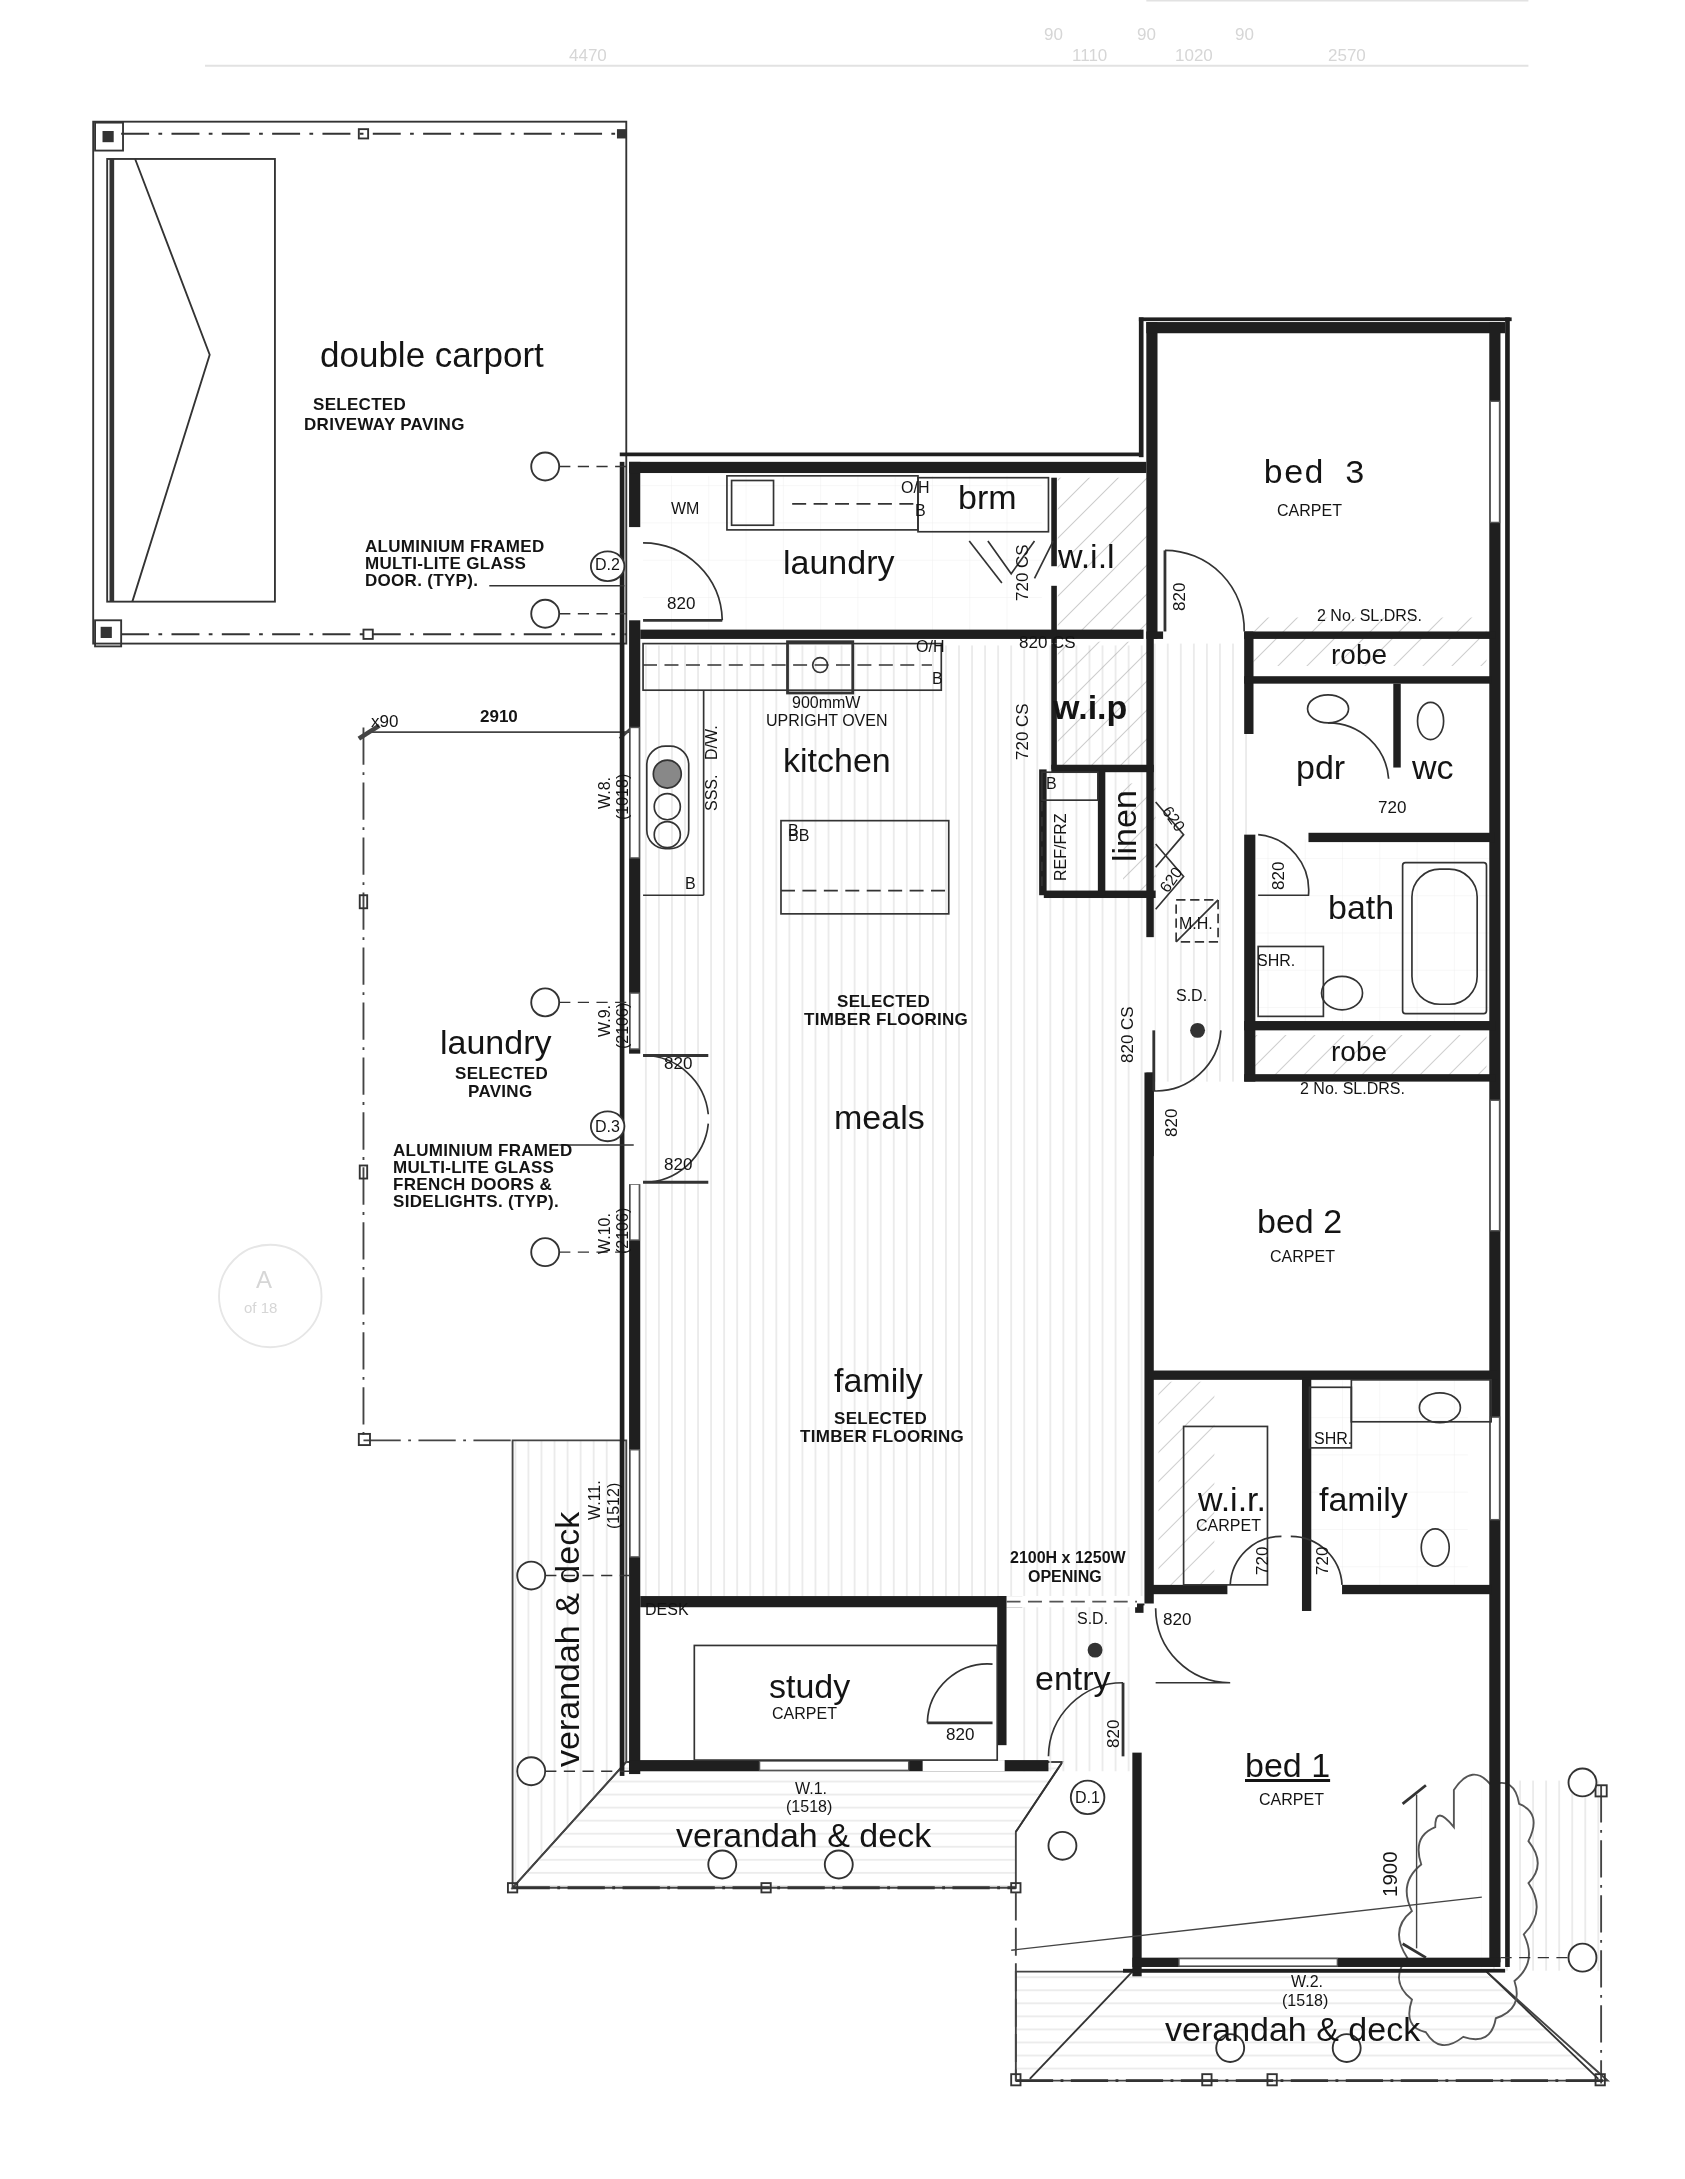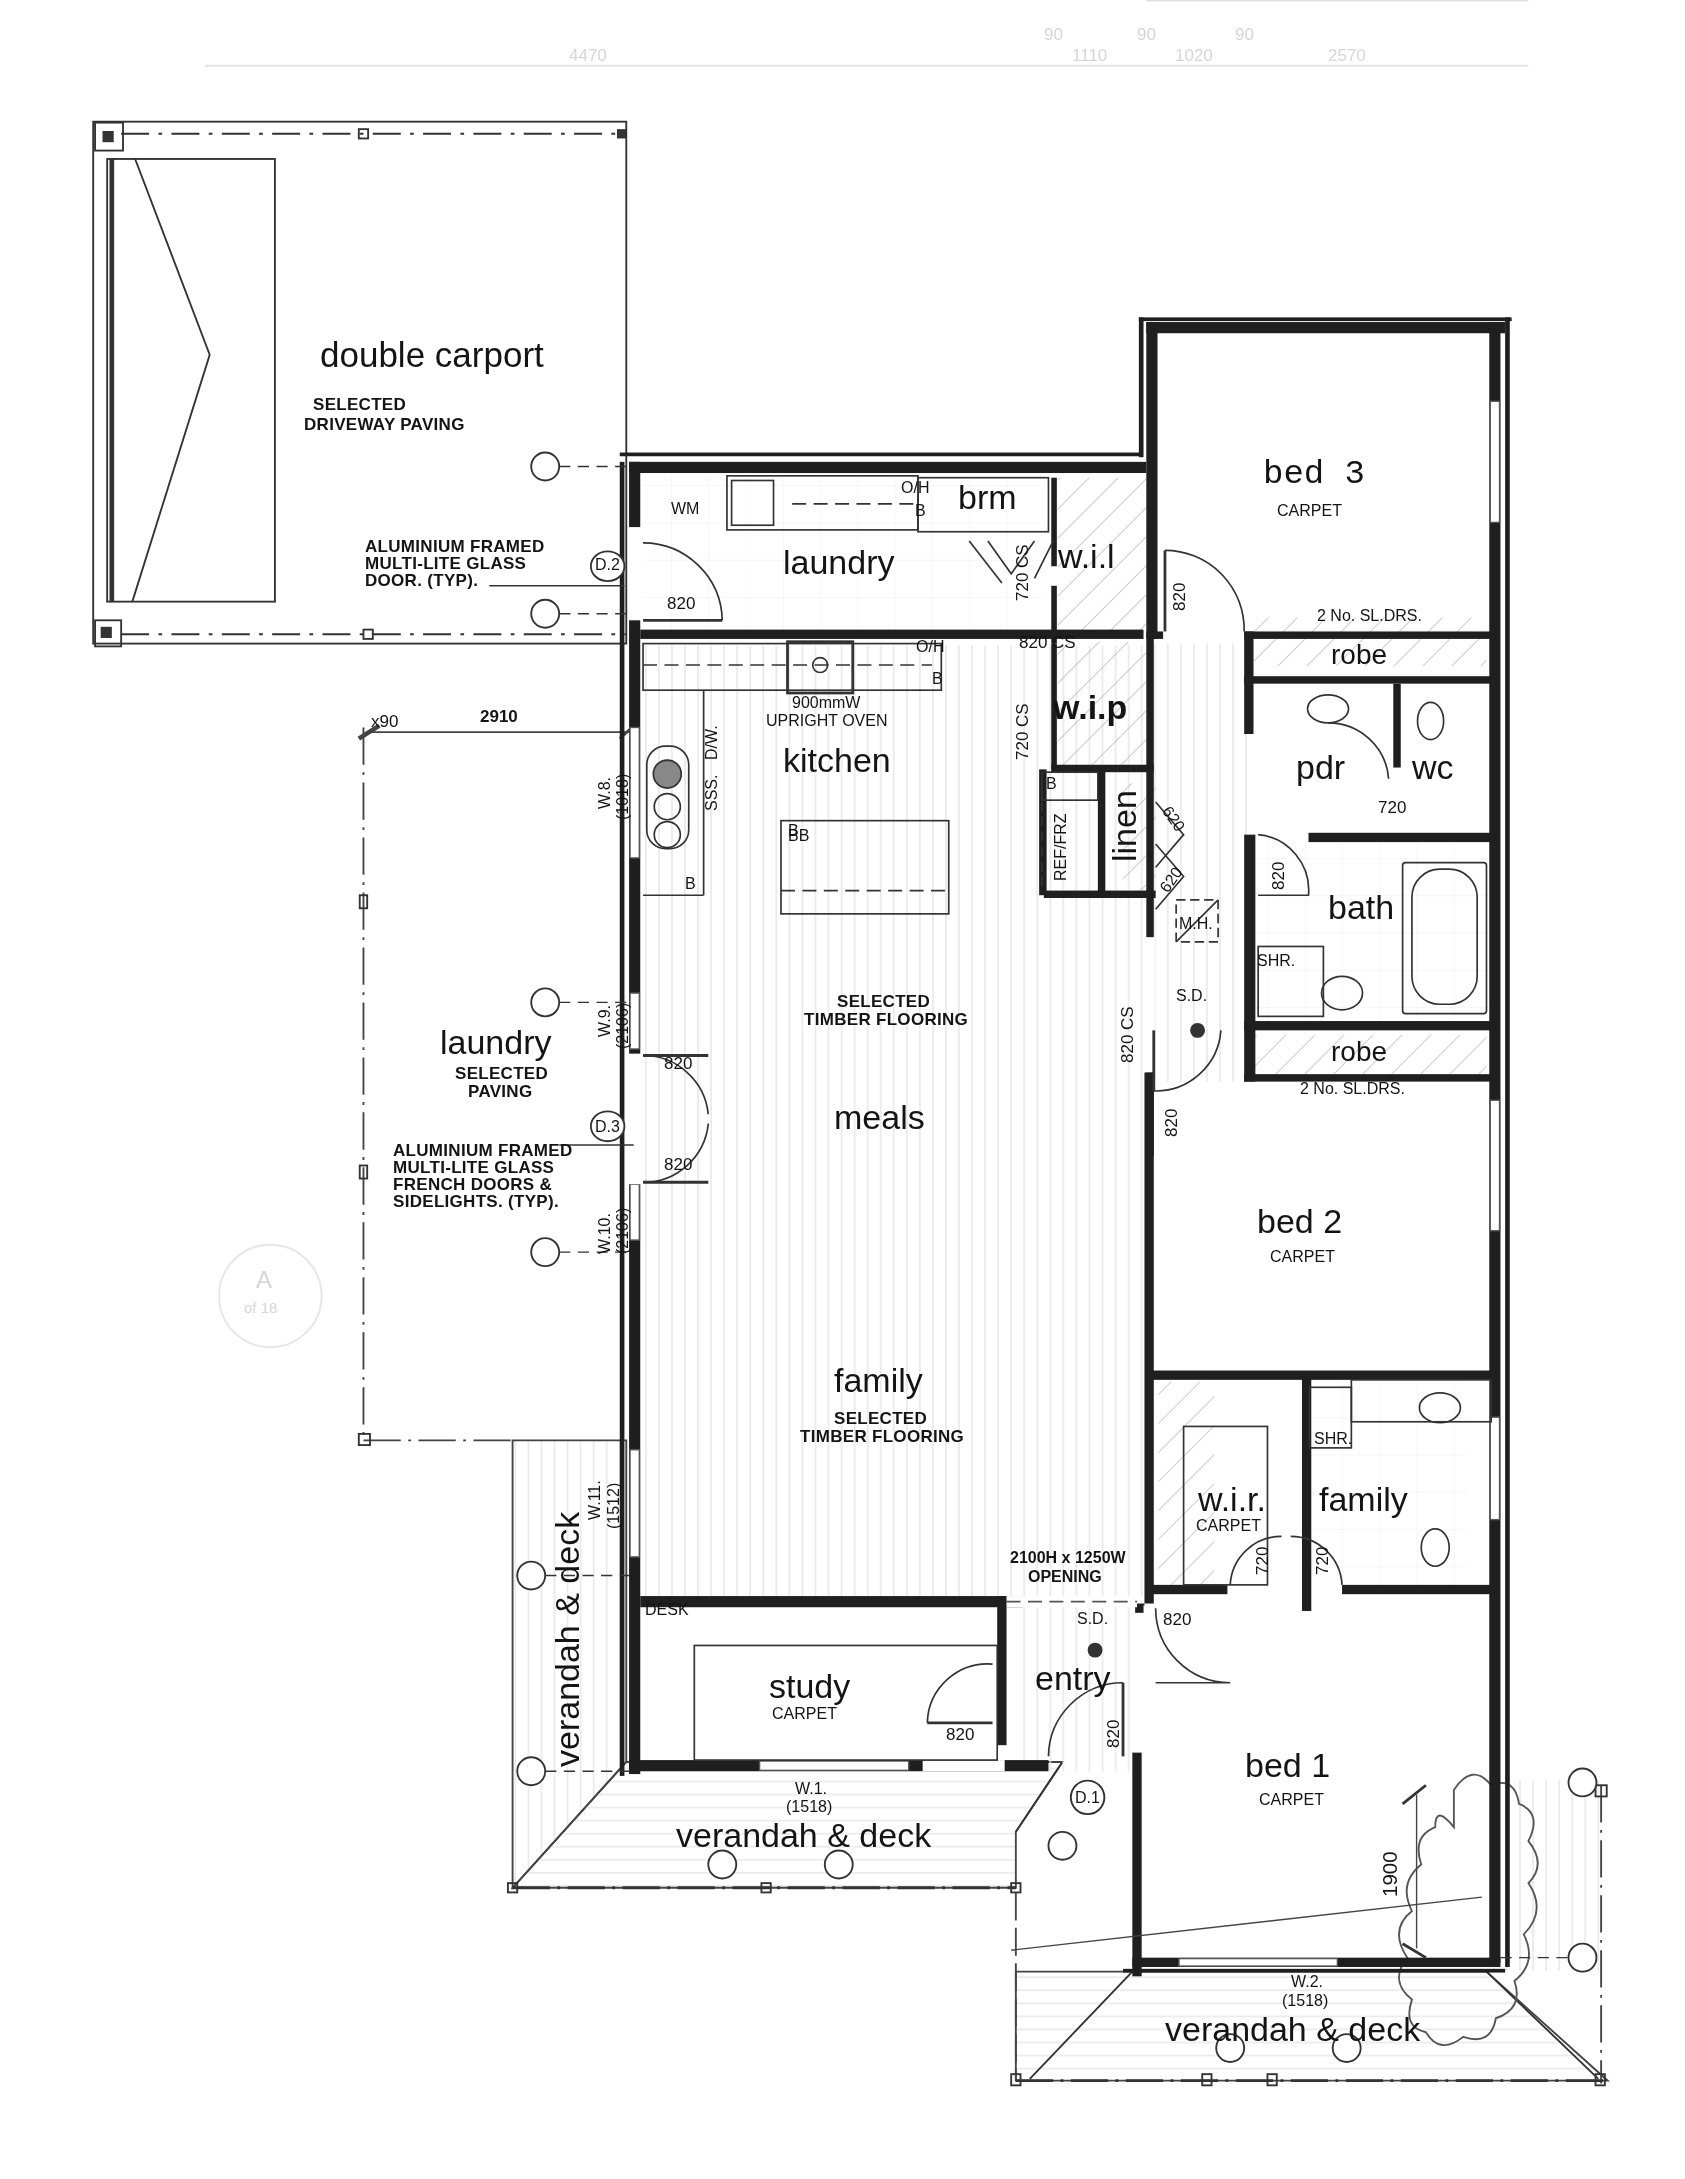--- a/index.html
+++ b/index.html
@@ -399,21 +399,21 @@
 <div class="lbl note" style="left:834px;top:1410px;">SELECTED</div>
 <div class="lbl note" style="left:800px;top:1428px;">TIMBER FLOORING</div>
 
 <div class="lbl room" style="left:1198px;top:1482px;">w.i.r.</div>
 <div class="lbl small" style="left:1196px;top:1518px;">CARPET</div>
 <div class="lbl room" style="left:1319px;top:1482px;">family</div>
 <div class="lbl small" style="left:1314px;top:1431px;">SHR.</div>
 <div class="lbl dim vert" style="left:1254px;top:1575px;">720</div>
 <div class="lbl dim vert" style="left:1314px;top:1575px;">720</div>
 <div class="lbl dim" style="left:1163px;top:1611px;">820</div>
-<div class="lbl room" style="left:1245px;top:1748px;">bed  1</div>
+<div class="lbl room" style="left:1245px;top:1748px;text-decoration:underline;">bed  1</div>
 <div class="lbl small" style="left:1259px;top:1792px;">CARPET</div>
 <div class="lbl dim vert" style="left:1380px;top:1897px;font-size:20.5px;">1900</div>
 
 <div class="lbl small" style="left:645px;top:1602px;">DESK</div>
 <div class="lbl room" style="left:769px;top:1669px;">study</div>
 <div class="lbl small" style="left:772px;top:1706px;">CARPET</div>
 <div class="lbl dim" style="left:946px;top:1726px;">820</div>
 <div class="lbl small" style="left:1010px;top:1550px;font-weight:bold;">2100H x 1250W</div>
 <div class="lbl small" style="left:1028px;top:1569px;font-weight:bold;">OPENING</div>
 <div class="lbl small" style="left:1077px;top:1611px;">S.D.</div>

